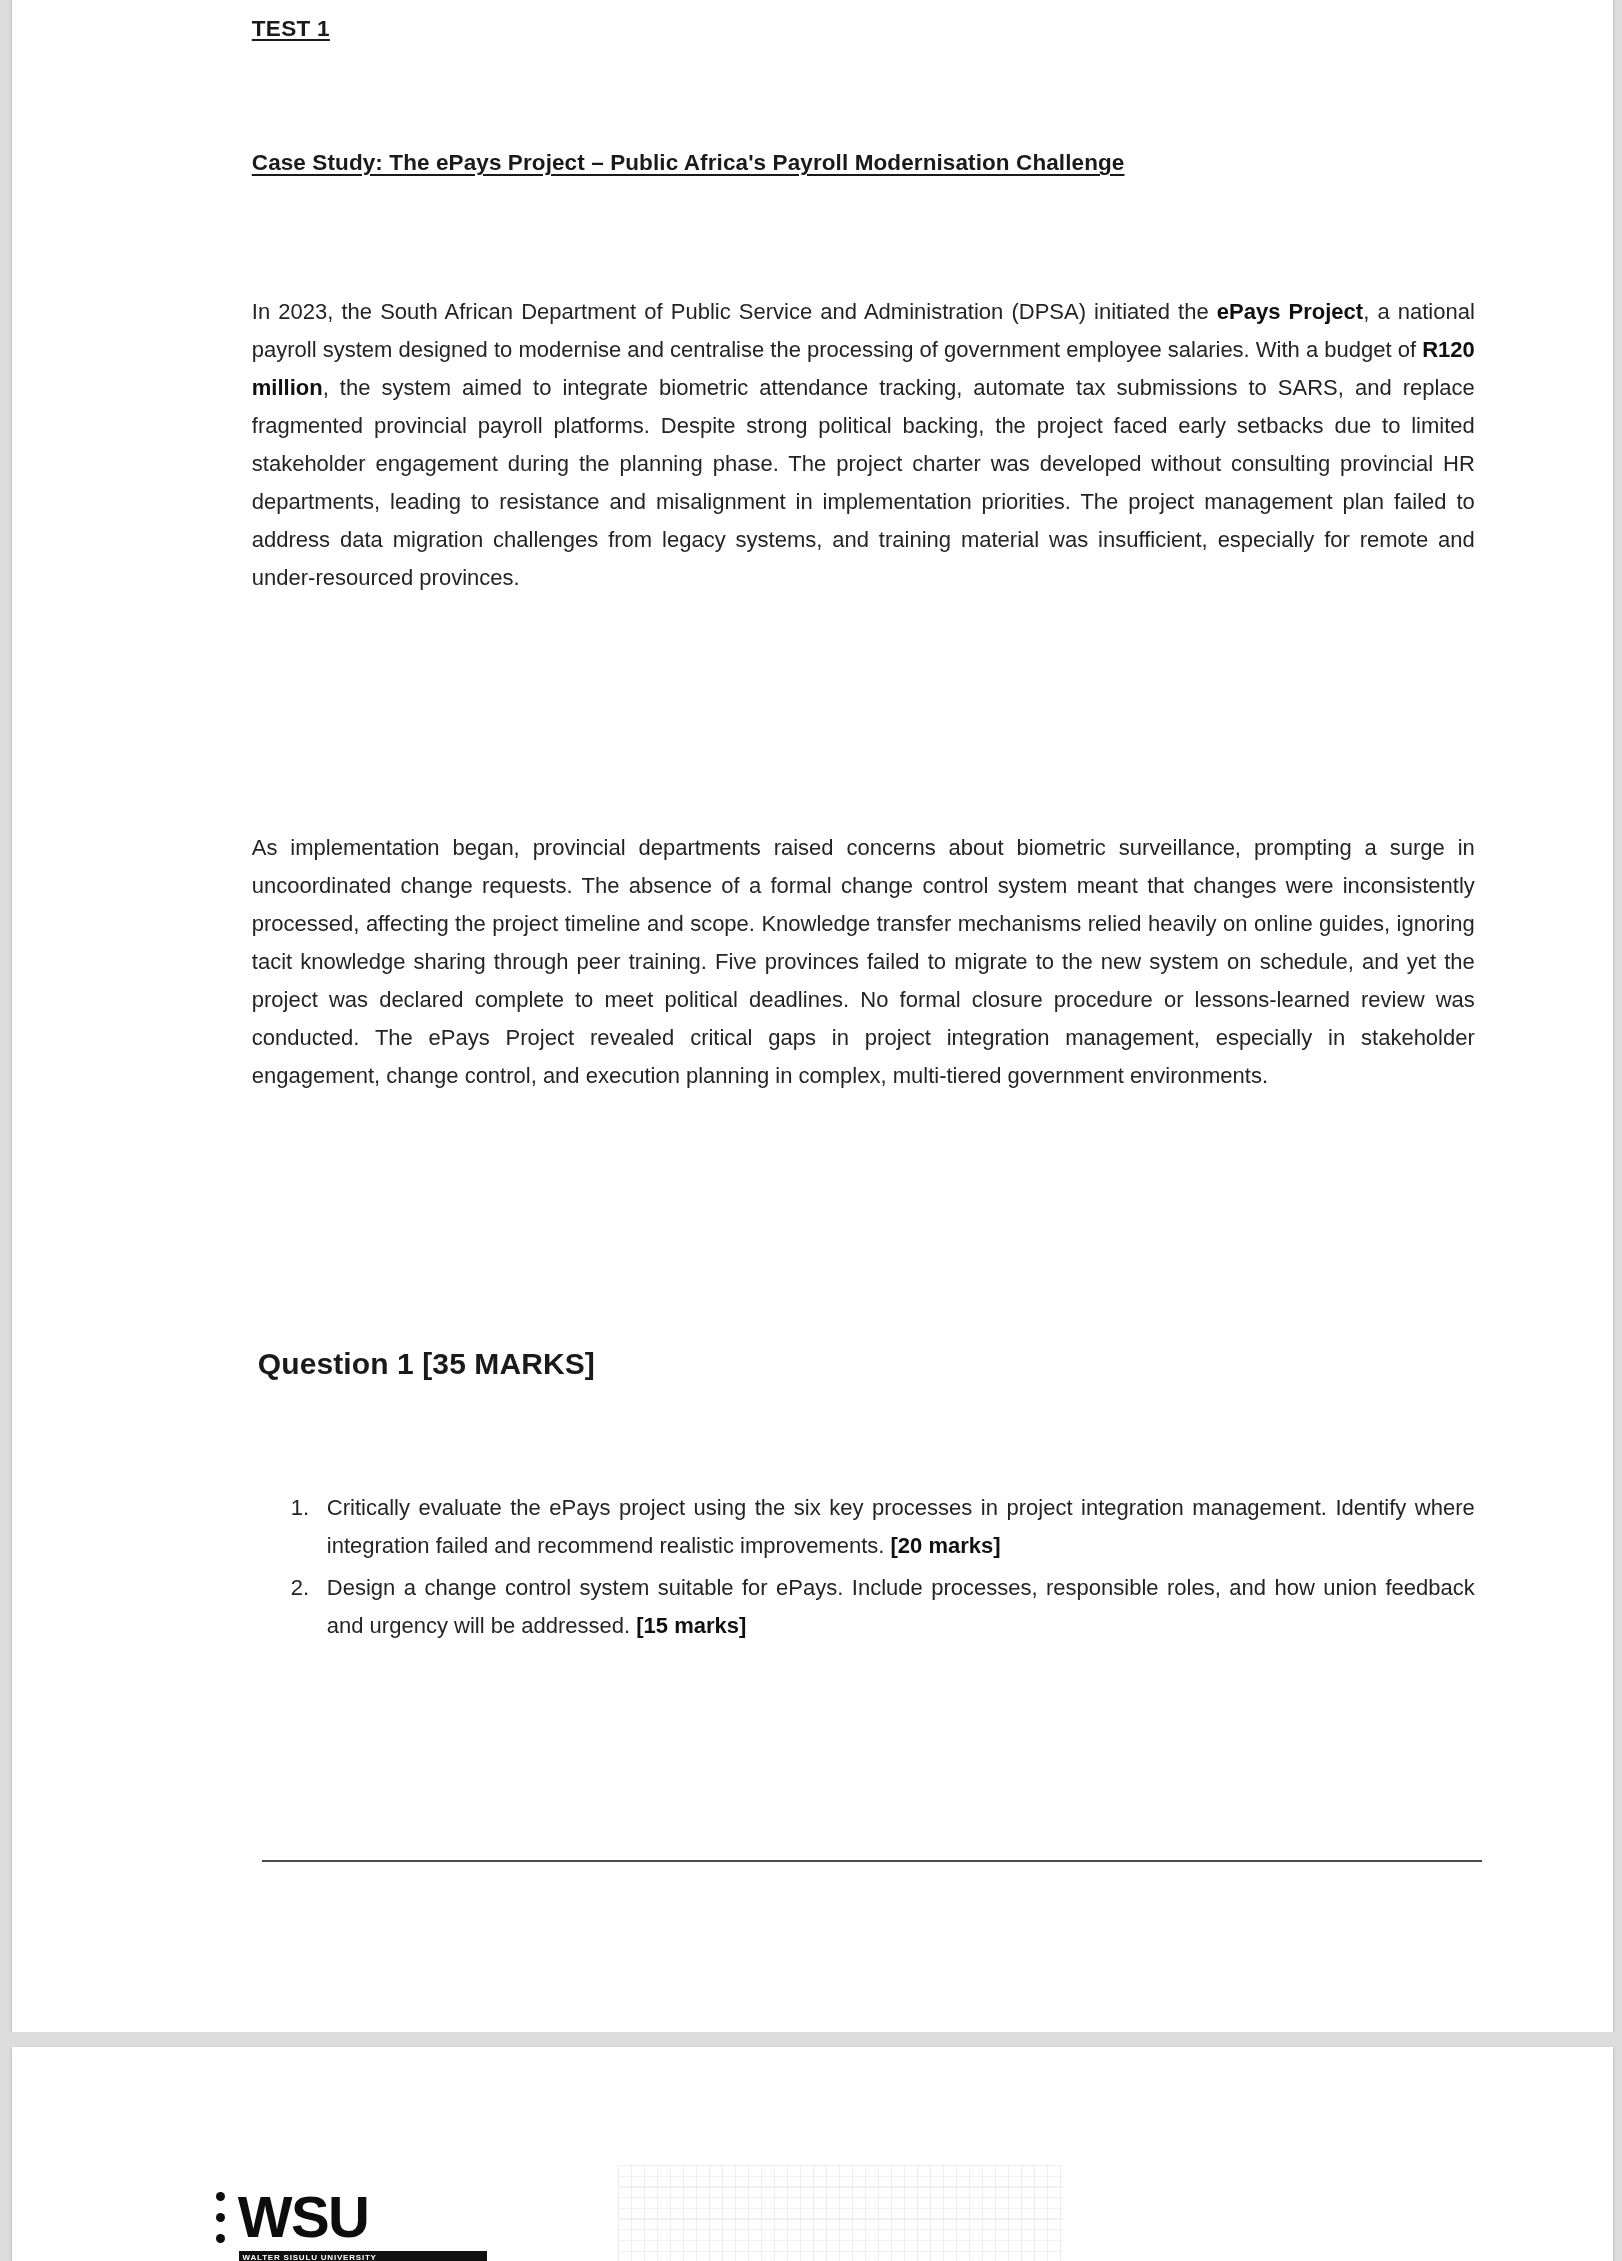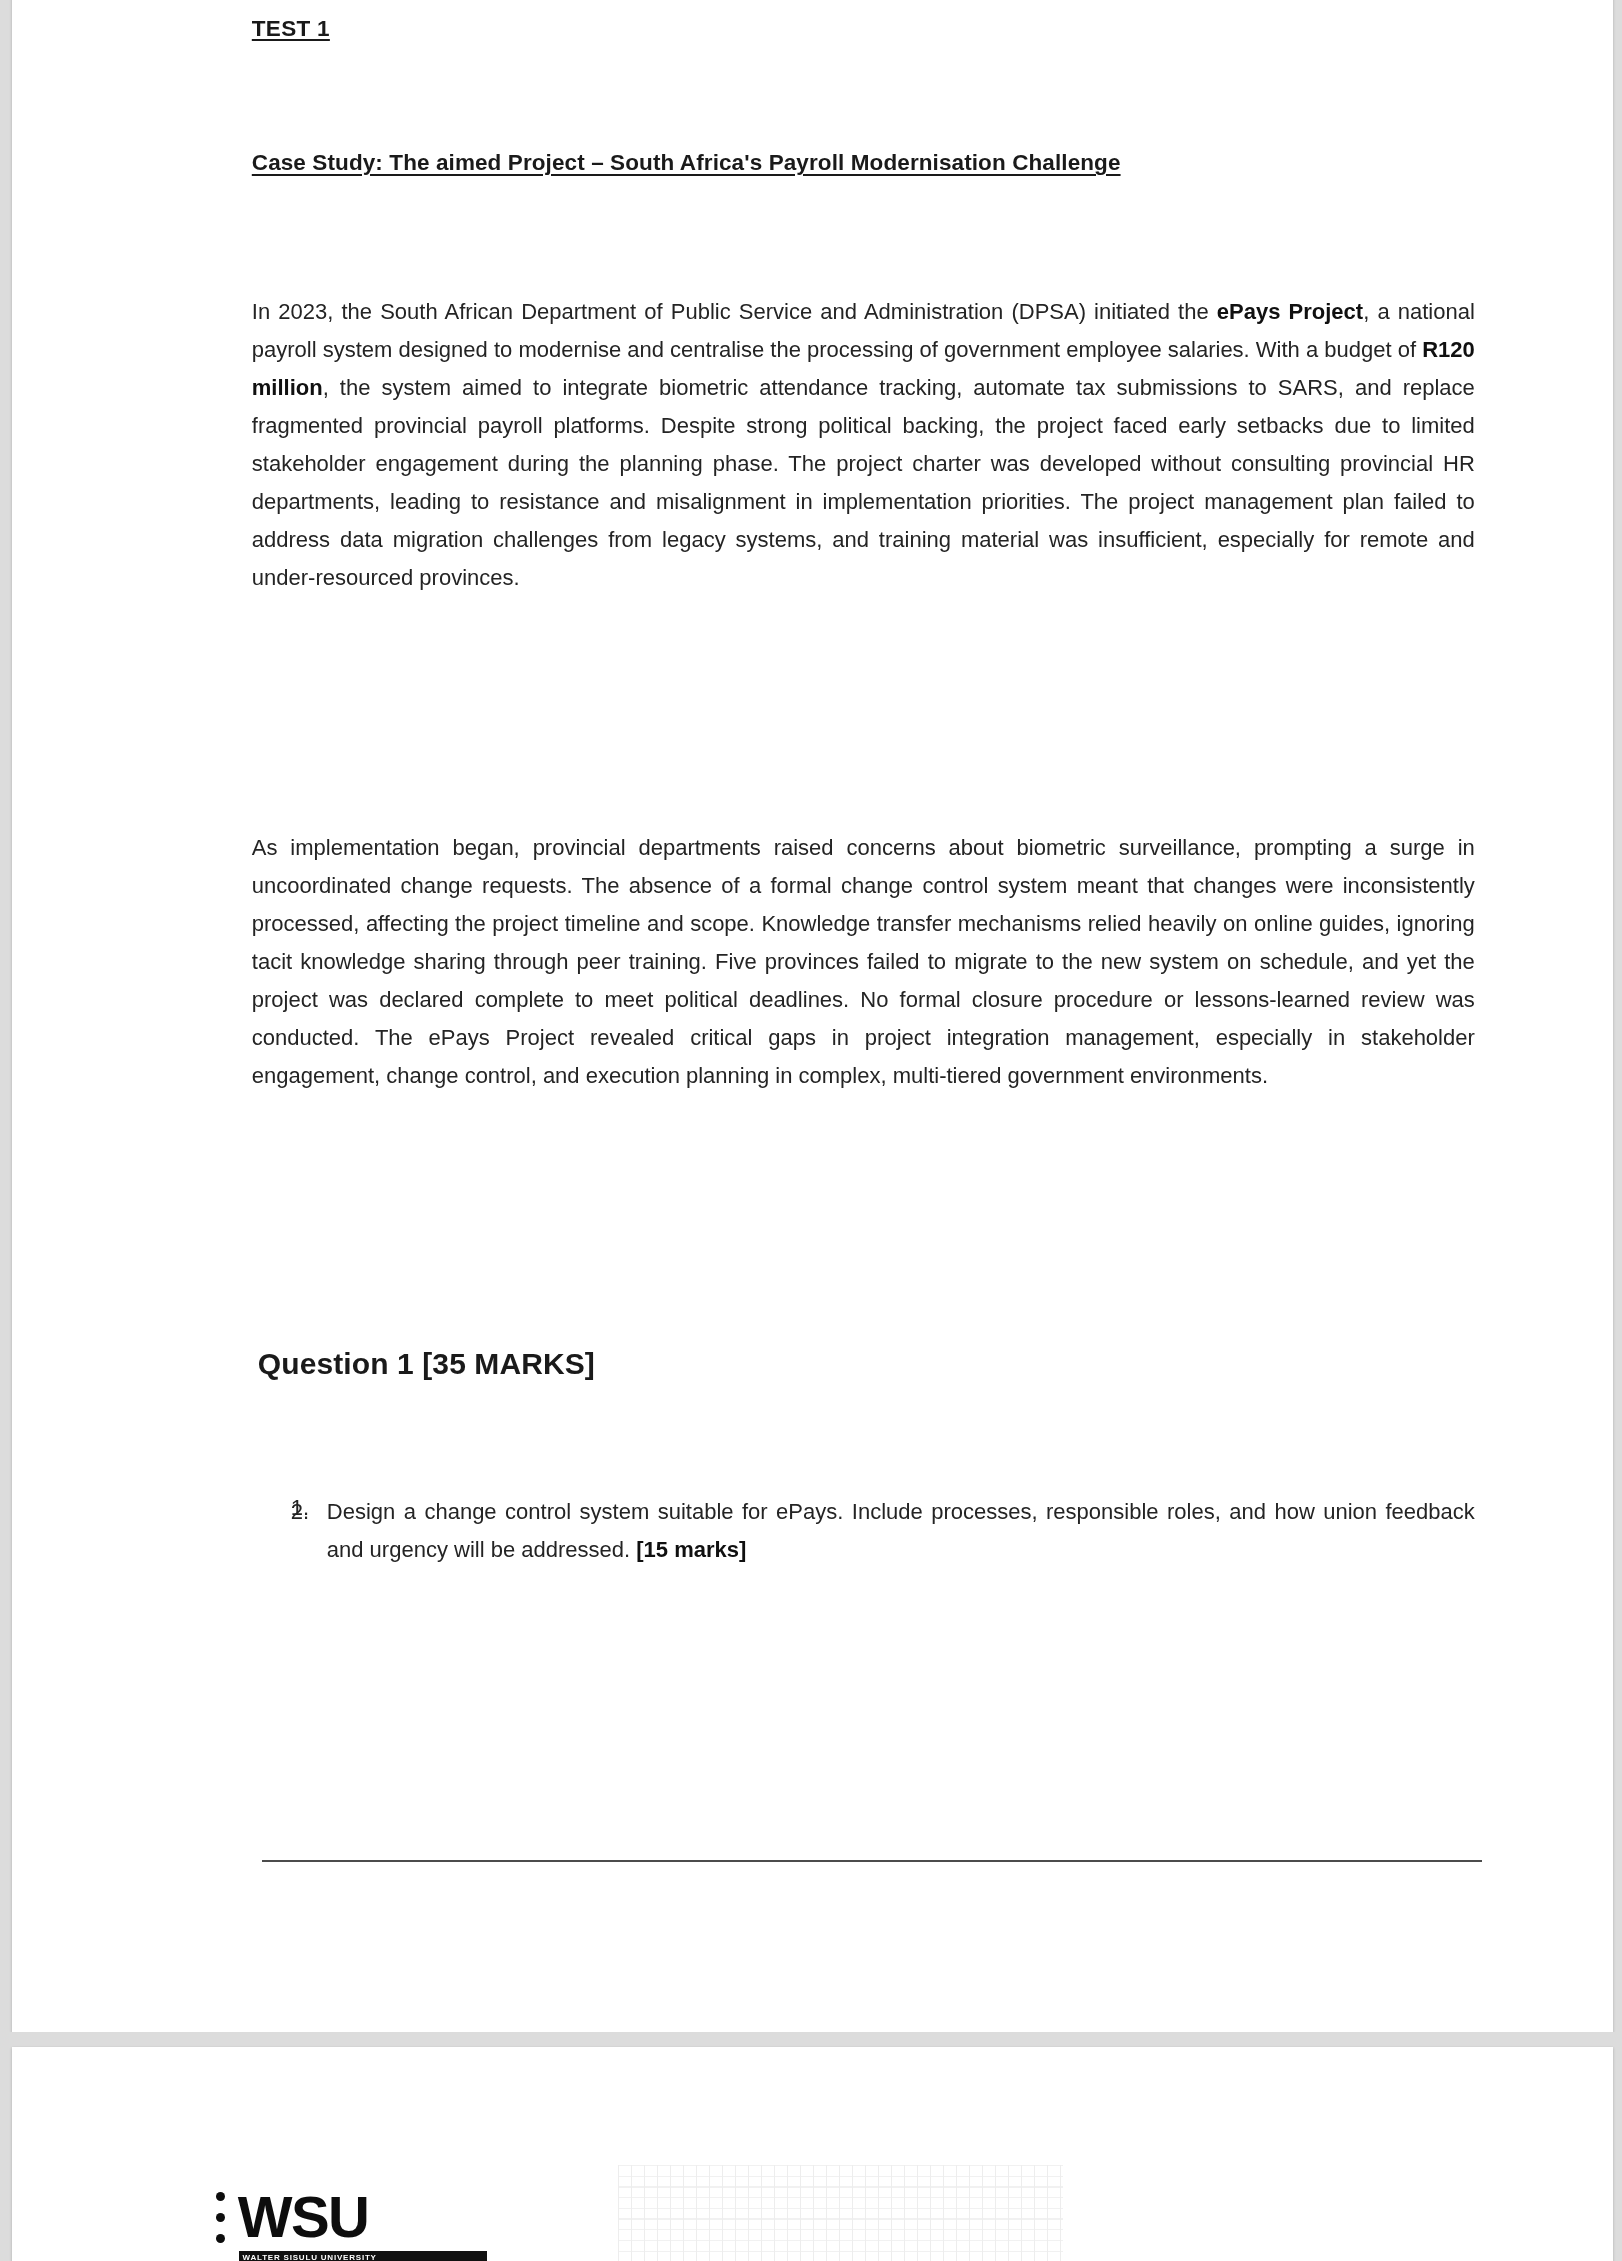--- a/index.html
+++ b/index.html
@@ -218,31 +218,32 @@
   <div class="page" id="page-1">
 
     <div class="running-header">
       
     </div>
 
     <div class="content">
 
       <div class="test-label">TEST 1</div>
 
-      <div class="case-title">Case Study: The aimed Project – South Africa's Payroll Modernisation Challenge</div>
+      <div class="case-title">Case Study: The ePays Project – Public Africa's Payroll Modernisation Challenge</div>
 
       <p class="para" id="para-1"><span>In 2023, the South African Department of Public Service and Administration (DPSA) initiated the </span><b>ePays Project</b><span>, a national payroll system designed to modernise and centralise the processing of government employee salaries. With a budget of </span><b>R120 million</b><span>, the system aimed to integrate biometric attendance tracking, automate tax submissions to SARS, and replace fragmented provincial payroll platforms. Despite strong political backing, the project faced early setbacks due to limited stakeholder engagement during the planning phase. The project charter was developed without consulting provincial HR departments, leading to resistance and misalignment in implementation priorities. The project management plan failed to address data migration challenges from legacy systems, and training material was insufficient, especially for remote and under-resourced provinces.</span></p>
 
       <p class="para" id="para-2"><span>As implementation began, provincial departments raised concerns about biometric surveillance, prompting a surge in uncoordinated change requests. The absence of a formal change control system meant that changes were inconsistently processed, affecting the project timeline and scope. Knowledge transfer mechanisms relied heavily on online guides, ignoring tacit knowledge sharing through peer training. Five provinces failed to migrate to the new system on schedule, and yet the project was declared complete to meet political deadlines. No formal closure procedure or lessons-learned review was conducted. The ePays Project revealed critical gaps in project integration management, especially in stakeholder engagement, change control, and execution planning in complex, multi-tiered government environments.</span></p>
 
       <div class="q-heading">Question 1 [35 MARKS]</div>
 
       <ol class="q-list">
         <li class="q-item">
           <span class="marker">1.</span>
+          <span><span>Critically evaluate the ePays project using the six key processes in project integration management. Identify where integration failed and recommend realistic improvements. </span><b>[20 marks]</b></span>
         </li>
         <li class="q-item">
           <span class="marker">2.</span>
           <span><span>Design a change control system suitable for ePays. Include processes, responsible roles, and how union feedback and urgency will be addressed. </span><b>[15 marks]</b></span>
         </li>
       </ol>
 
       <hr class="rule">
     </div>
   </div>

